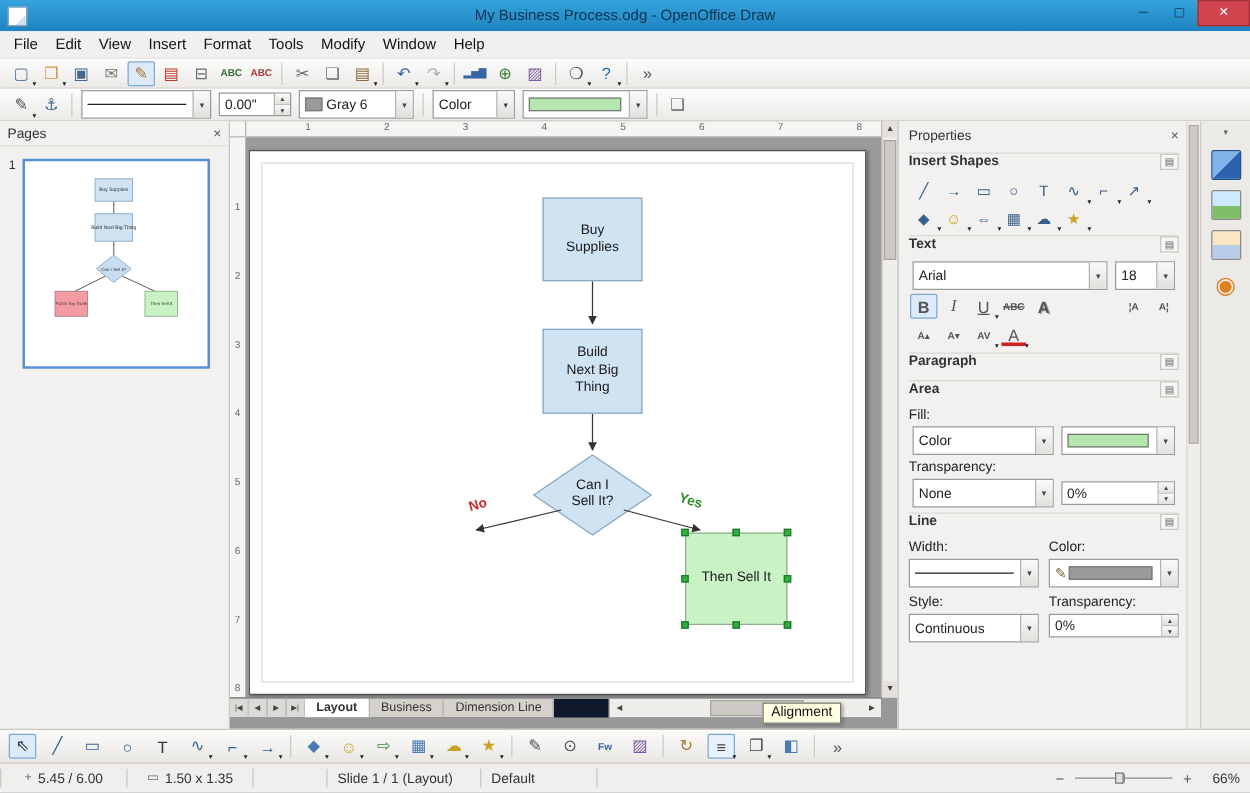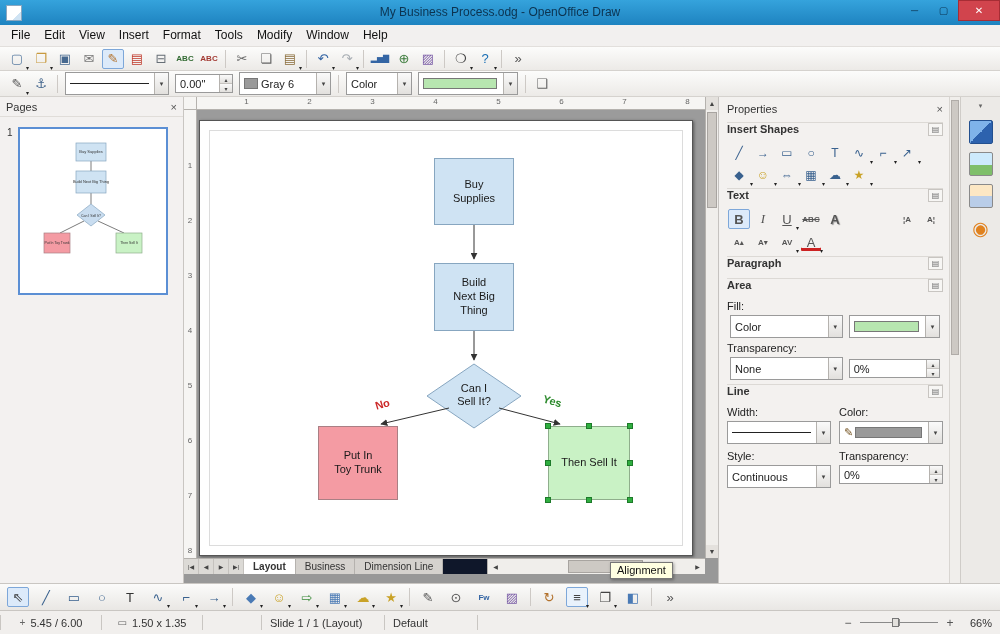--- a/index.html
+++ b/index.html
@@ -299,24 +299,20 @@
         <span>Build
 Next Big
 Thing</span>
       </div>
       <div class="diamond-label" style="left:230px;top:272px;width:94px">Can I
 Sell It?</div>
 
       <div class="flow-label" style="left: 178px; top: 288px; transform: rotate(-16deg); color: rgb(204, 42, 42);">No</div>
       <div class="flow-label" style="left: 346px; top: 285px; transform: rotate(16deg); color: rgb(46, 139, 46);">Yes</div>
 
-      <div class="node pink" style="left: 121px; top: 316px; width: 80px; height: 74px; background: rgb(244, 155, 163);">
-        <span>Put In
-Toy Trunk</span>
-      </div>
       <div class="node green" style="left: 351px; top: 316px; width: 82px; height: 74px; background: rgb(201, 242, 197);">
         <span>Then Sell It</span>
         <span class="handle h-tl"></span>
         <span class="handle h-tc"></span>
         <span class="handle h-tr"></span>
         <span class="handle h-ml"></span>
         <span class="handle h-mr"></span>
         <span class="handle h-bl"></span>
         <span class="handle h-bc"></span>
         <span class="handle h-br"></span>
@@ -377,20 +373,30 @@
           <span class="sb-icon">▦<span class="caret">▾</span></span>
           <span class="sb-icon">☁<span class="caret">▾</span></span>
           <span class="sb-icon" style="color: rgb(201, 162, 39);">★<span class="caret">▾</span></span>
         </div>
 
       <div class="section-head">
         <span class="section-title">Text</span>
         <span class="section-more">▤</span>
       </div>
       <div class="sb-row">
+        <div class="combo grow">
+          <span class="val">Arial</span>
+          <span class="dd">▾</span>
+        </div>
+        <div class="combo" style="width:48px">
+          <span class="val">18</span>
+          <span class="dd">▾</span>
+        </div>
+      </div>
+      <div class="sb-row">
         <span class="btn-group">
             <span class="icon pressed fb-bold">B</span>
             <span class="icon fb-italic">I</span>
             <span class="icon fb-underline">U<span class="caret">▾</span></span>
             <span class="icon small fb-strike">ABC</span>
             <span class="icon fb-shadow">A</span>
           </span>
         <span class="btn-group right">
             <span class="icon small">¦A</span>
             <span class="icon small">A¦</span>

